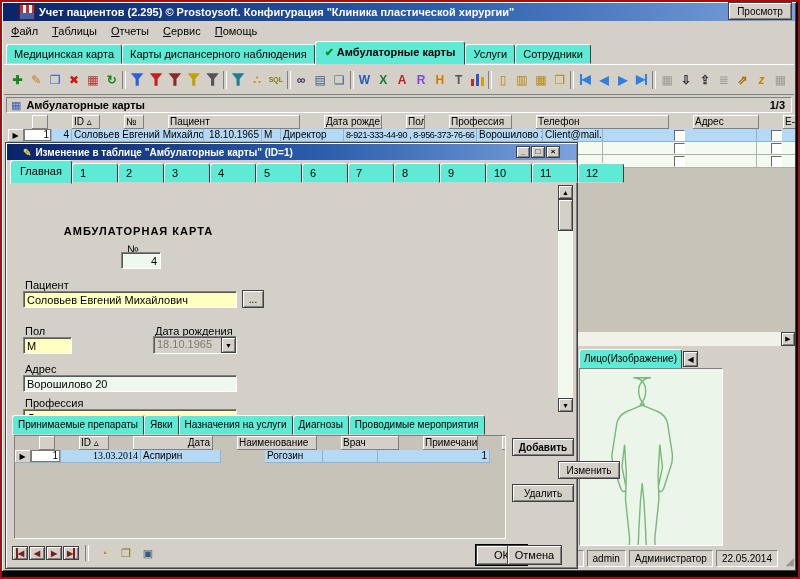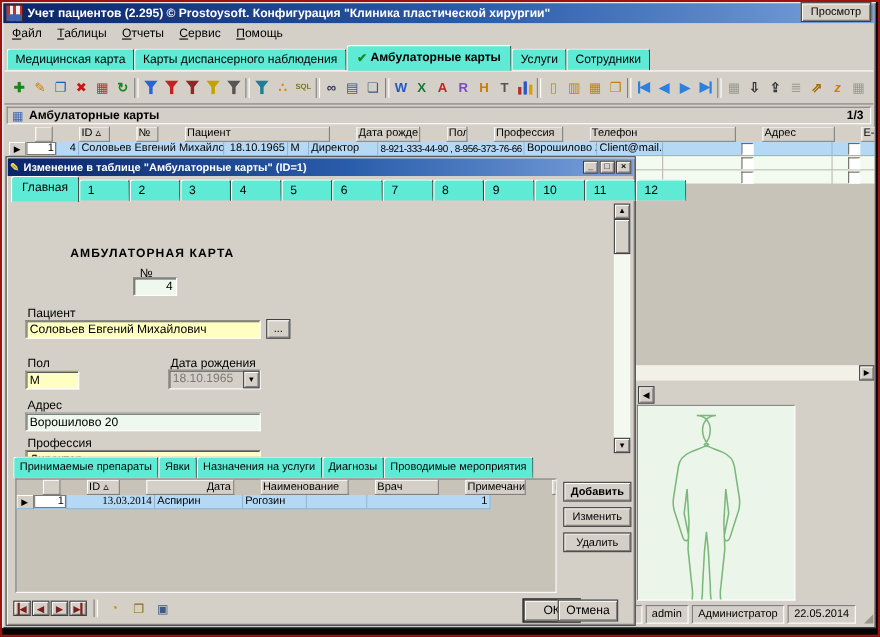--- a/index.html
+++ b/index.html
@@ -7,21 +7,21 @@
   .frame{position:absolute;inset:0;border:2px solid #9e1212;background:#050505;}
   #win{position:absolute;left:2px;top:2px;width:794px;height:569px;background:#d4d0c8;box-shadow:inset 1px 1px 0 #fff,inset -1px -1px 0 #404040;}
   
   .btn{background:#d4d0c8;border:1px solid #404040;box-shadow:inset 1px 1px 0 #fff,inset -1px -1px 0 #808080;font-family:"Liberation Sans",sans-serif;font-size:10px;color:#000;display:flex;align-items:center;justify-content:center;cursor:default;padding:0;}
   .btn.default{outline:1px solid #000;}
   .field{position:absolute;border:1px solid;border-color:#808080 #fff #fff #808080;box-shadow:inset 1px 1px 0 #5a5a55;background:#fff;font-family:"Liberation Sans",sans-serif;font-size:11px;padding:1px 3px;box-sizing:border-box;}
   .field.yellow{background:#ffffc2;}
   .field.mint{background:#eef8ec;}
   .lbl{position:absolute;font-size:11px;white-space:nowrap;}
   
-  .titlebar{position:absolute;left:1px;top:1px;right:1px;height:18px;background:linear-gradient(90deg,#0a246a,#2a5dab 55%,#7ba2dc);display:flex;align-items:center;color:#fff;font-weight:bold;padding:0 2px;box-sizing:border-box;}
+  .titlebar{position:absolute;left:1px;top:1px;right:1px;height:18px;background:linear-gradient(90deg,#0a246a,#2a5dab 55%,#7ba2dc);display:flex;align-items:center;color:#fff;font-weight:bold;padding:0 16px;box-sizing:border-box;}
   .titlebar .t-text{flex:1;overflow:hidden;white-space:nowrap;margin-left:4px;font-size:11px;}
   .winbtn{width:16px;height:14px;margin-left:1px;font-size:9px;font-weight:bold;line-height:10px;}
   .appicon{width:14px;height:14px;display:inline-block;border:1px solid #5a1c1c;background:linear-gradient(#3a62b0,#3a62b0) 0 100%/100% 45% no-repeat,repeating-linear-gradient(90deg,#c03030 0 3px,#efefef 3px 6px);}
   
   .menubar{position:absolute;left:2px;top:20px;right:2px;height:18px;display:flex;align-items:center;}
   .menu-item{display:inline-block;padding:2px 7px;font-size:11px;}
   .menu-item::first-letter{text-decoration:underline;}
   
   .tabstrip{position:absolute;display:flex;align-items:flex-end;}
   .tab{display:inline-flex;align-items:center;background:#5eead4;border:1px solid;border-color:#fff #404040 #d4d0c8 #fff;border-radius:3px 3px 0 0;padding:2px 7px 3px;height:13px;white-space:nowrap;font-size:11px;position:relative;}
@@ -390,20 +390,23 @@
   
   <div id="hscroll">
     <button class="btn sbtn">◀</button>
     <span class="track"></span>
     <button class="btn sbtn">▶</button>
   </div>
 
   
   <div id="rp-tabs" class="tabstrip">
     <span style="display:flex;align-items:flex-end;">
+      <span class="tab">
+          <span>Лицо(Изображение)</span>
+        </span>
     </span>
     <button class="btn tabscrollbtn">◀</button>
 
   </div>
 
   <div id="rp-image">
     <svg viewBox="0 0 150 200">
       <path d="M75 10 c-9 0 -14 7 -14 15 c0 7 3 12 6 15 c-3 2 -12 5 -19 8 c-7 3 -11 8 -12 15 l-5 32 c-1 7 0 12 2 17 l7 22 c1 4 3 6 5 5 c2 -1 2 -4 1 -8 l-4 -20 l3 -25 l2 34 l-1 28 l4 38 c1 6 1 10 0 16 l-2 14 c0 3 1 5 4 5 c3 0 5 -2 5 -5 l3 -15 c1 -5 1 -10 1 -15 l2 -36 l2 -20 l2 20 l2 36 c0 5 0 10 1 15 l3 15 c0 3 2 5 5 5 c3 0 4 -2 4 -5 l-2 -14 c-1 -6 -1 -10 0 -16 l4 -38 l-1 -28 l2 -34 l3 25 l-4 20 c-1 4 -1 7 1 8 c2 1 4 -1 5 -5 l7 -22 c2 -5 3 -10 2 -17 l-5 -32 c-1 -7 -5 -12 -12 -15 c-7 -3 -16 -6 -19 -8 c3 -3 6 -8 6 -15 c0 -8 -5 -15 -14 -15 z" fill="none" stroke="#7ab87a" stroke-width="1.6"></path>
     </svg>
   </div>
@@ -546,28 +549,28 @@
           <span class="hcell" style="width: 80px;">Наименование</span>
           <span class="hcell" style="width: 58px;">Врач</span>
           <span class="hcell" style="width: 55px;">Примечание</span>
           <span class="hcell" style="color: rgb(138, 138, 132); width: 112px;">Код амбулаторной карты</span>
       </div>
       <div class="grow selrow">
         <span class="cell selcell" style="width: 16px;">▶</span>
           <span class="cell idcell" style="width: 30px; text-align: right;">1</span>
           <span class="cell" style="width: 80px; text-align: right; font-family: Liberation Serif, serif;">13.03.2014</span>
           <span class="cell" style="width: 80px;">Аспирин</span>
-          <span class="cell" style="width: 58px;">Рогозин</span>
+          <span class="cell" style="width: 58px; margin-left: 44px;">Рогозин</span>
           <span class="cell" style="width: 55px;"></span>
           <span class="cell" style="width: 112px; text-align: right;">1</span>
       </div>
     </div>
 
     <button class="btn dlg-side-btn" style="top:295px;font-weight:bold;text-align:center;">Добавить</button>
-    <button class="btn dlg-side-btn" style="top:318px;">Изменить</button>
+    <button class="btn dlg-side-btn" style="top:318px;margin-left:46px;">Изменить</button>
     <button class="btn dlg-side-btn" style="top:341px;">Удалить</button>
 
     <div id="dlgnav">
       <span style="display:flex;">
         <button class="btn navbtn barL">
             <span class="glyph">◀</span>
           </button>
           <button class="btn navbtn">
             <span class="glyph">◀</span>
           </button>

